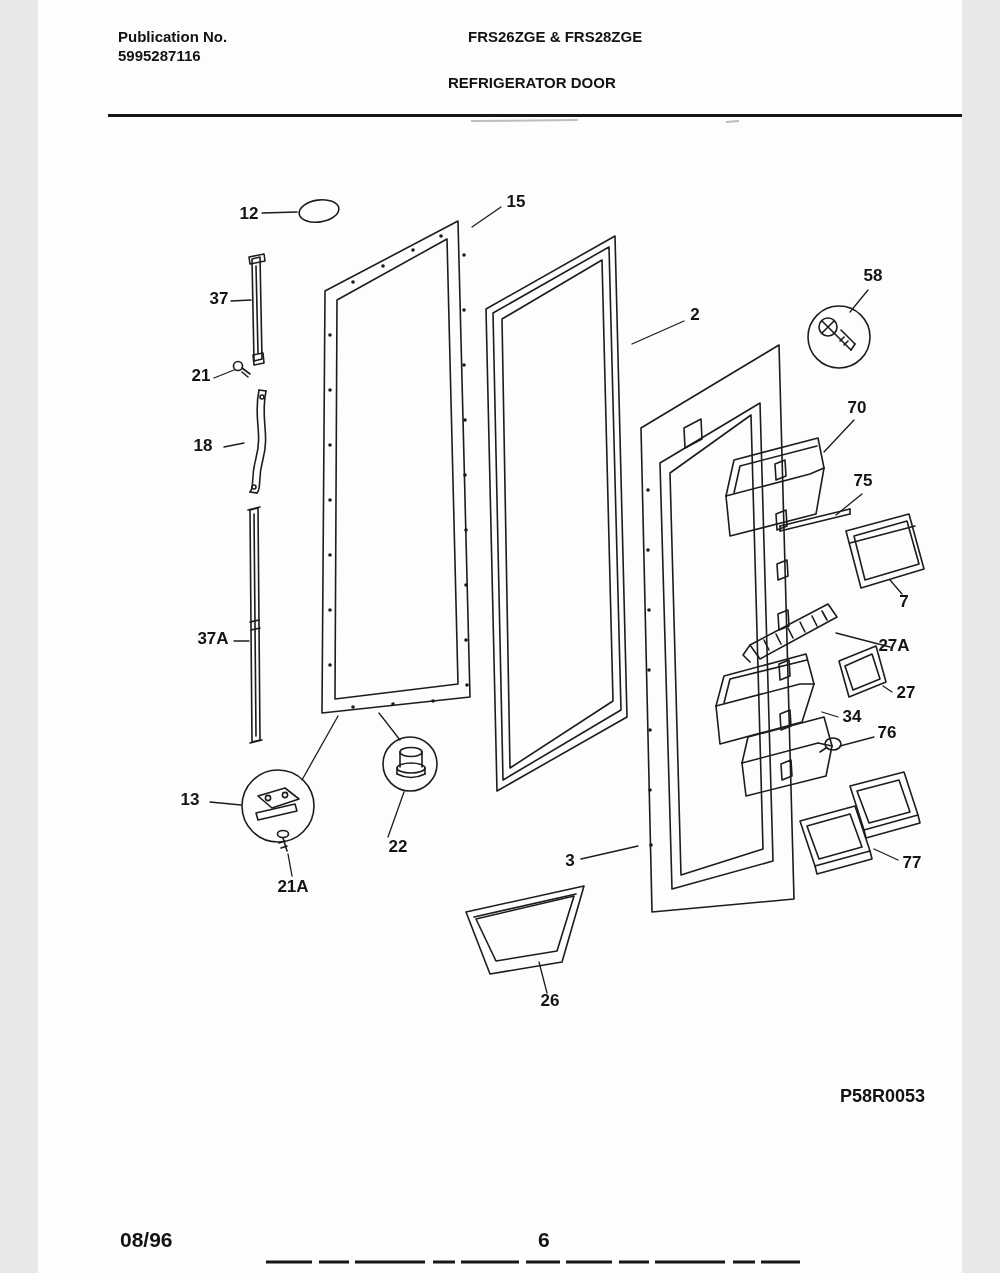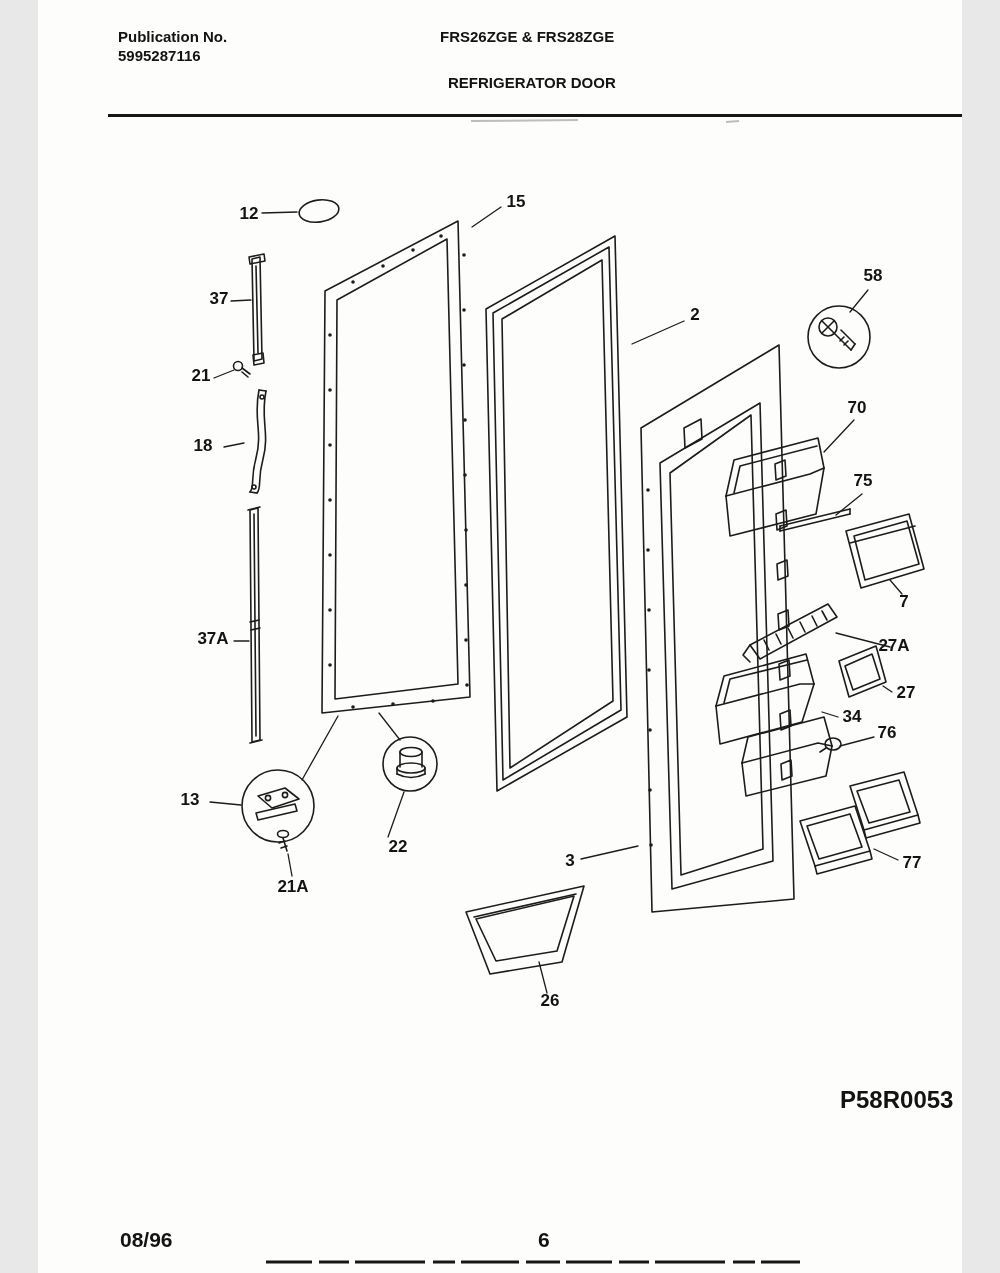--- a/index.html
+++ b/index.html
@@ -3,32 +3,32 @@
 <meta charset="utf-8">
 <style>
   html,body{margin:0;padding:0;background:#e8e8e8;}
   .page{position:relative;width:924px;height:1273px;margin:0 auto;background:#fdfdfc;
         font-family:"Liberation Sans", sans-serif;color:#131313;overflow:hidden;}
   .txt{position:absolute;font-weight:bold;white-space:nowrap;}
   .hdr{font-size:15px;}
   .part-label{position:absolute;font-weight:bold;font-size:17px;transform:translate(-50%,-50%);
               white-space:nowrap;color:#131313;}
   .rule{position:absolute;left:70px;top:114px;width:862px;height:3px;background:#161616;}
-  .fig-code{font-size:24px;}
+  .fig-code{font-size:18px;}
   .footer{font-size:21px;font-weight:bold;}
   svg{position:absolute;left:0;top:0;}
 </style>
 </head>
 <body>
 
 <div class="page">
 
   <div class="txt hdr" style="left:80px;top:28px">Publication No.</div>
   <div class="txt hdr" style="left:80px;top:47px">5995287116</div>
-  <div class="txt hdr" style="left:402px;top:28px">FRS26ZGE &amp; FRS28ZGE</div>
+  <div class="txt hdr" style="left:430px;top:28px">FRS26ZGE &amp; FRS28ZGE</div>
   <div class="txt hdr" style="left:410px;top:74px">REFRIGERATOR DOOR</div>
   <div class="rule"></div>
 
   <svg width="1000" height="1273" viewBox="0 0 1000 1273">
 
     <g stroke="#bdbdbd" stroke-width="2" fill="none">
       <line x1="433" y1="121" x2="540" y2="120"></line>
       <line x1="688" y1="122" x2="701" y2="121"></line>
     </g>
 

